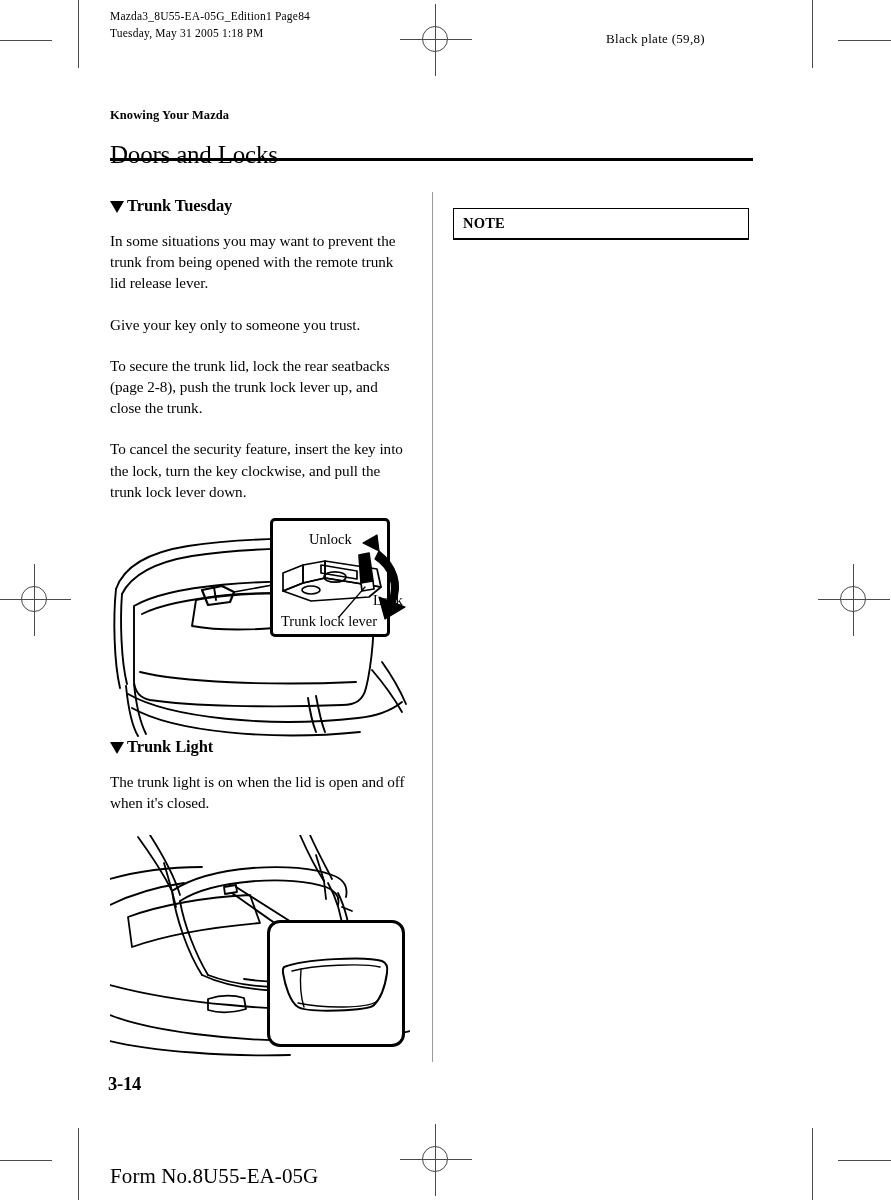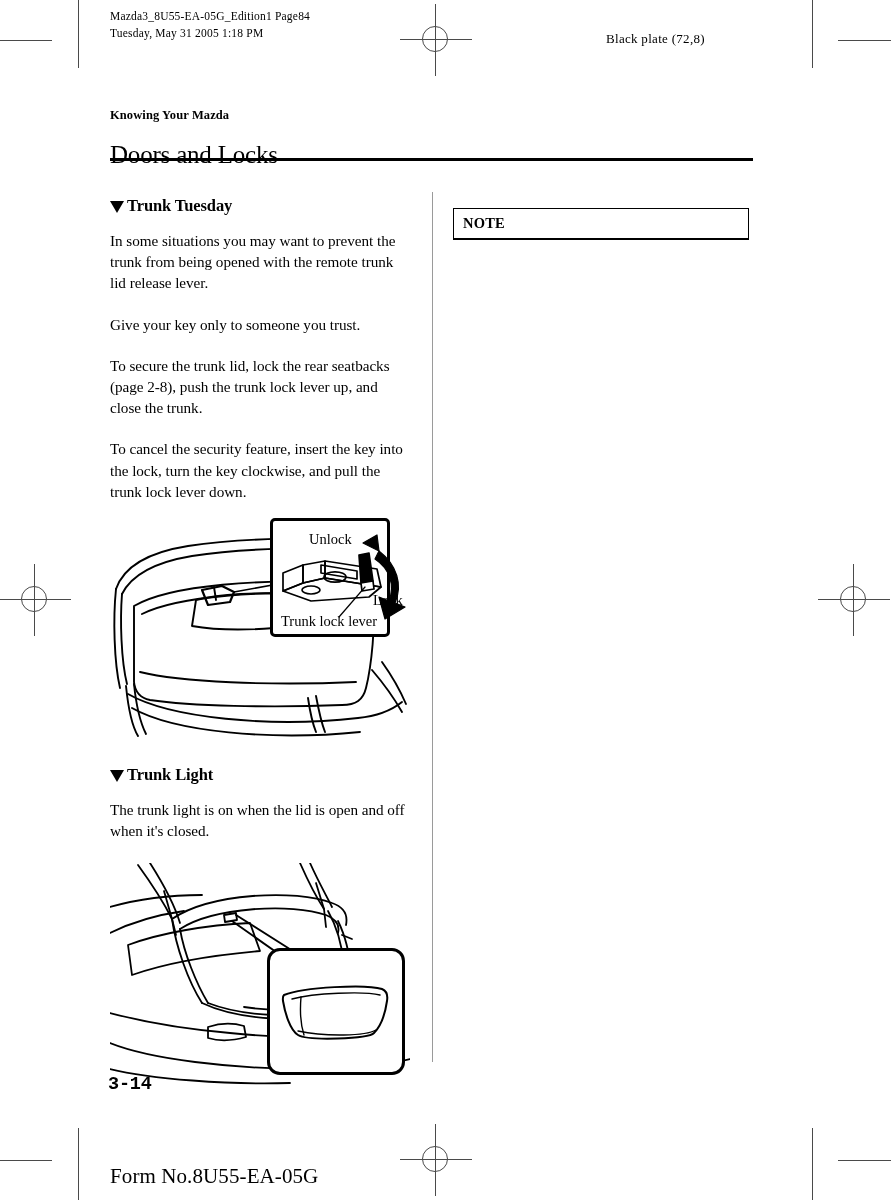--- a/index.html
+++ b/index.html
@@ -172,21 +172,20 @@
   .figure svg { display: block; }
 
   
   .folio {
     position: absolute;
     left: 108px;
     top: 1074px;
     font-size: 18.5px;
     font-weight: bold;
     letter-spacing: -0.2px;
-    font-family: Liberation Mono, monospace;
   }
   .formno {
     position: absolute;
     left: 110px;
     top: 1164px;
     font-size: 21px;
     letter-spacing: 0.1px;
   }
 </style>
 </head>
@@ -218,21 +217,21 @@
     <div class="circ"></div>
 </div>
 <div class="regmark" style="left:400px; top:1124px;">
   <div class="vl"></div>
     <div class="hl"></div>
     <div class="circ"></div>
 </div>
 
 <div class="runhead-left">Mazda3_8U55-EA-05G_Edition1 Page84
 Tuesday, May 31 2005 1:18 PM</div>
-<div class="runhead-right">Black plate (72,8)</div>
+<div class="runhead-right">Black plate (59,8)</div>
 
 <div class="chapter-kicker">Knowing Your Mazda</div>
 <h1 class="chapter-title">Doors and Locks</h1>
 <div class="chapter-rule"></div>
 
 <div class="col-divider"></div>
 
 <div class="col-left">
 
   <h2 class="sec-head">
@@ -306,21 +305,21 @@
           <path d="M106 30 C124 44 130 64 122 82 L132 86 L112 98 L106 76 L116 80 C122 64 117 48 102 38 Z" fill="#000" stroke="#000" stroke-width="1.2" stroke-linejoin="round"></path>
           <path d="M106 30 L90 22 L104 14 Z" fill="#000" stroke="#000" stroke-width="1.2" stroke-linejoin="round"></path>
         </g>
       </svg>
       <div style="position:absolute; left:36px; top:10px; font-size:14.5px;">Unlock</div>
       <div style="position:absolute; left:100px; top:71px; font-size:14.5px;">Lock</div>
       <div style="position:absolute; left:8px; top:92px; font-size:14.5px; white-space:nowrap;">Trunk lock lever</div>
     </div>
   </div>
 
-  <h2 class="sec-head" style="margin-top:28px;">
+  <h2 class="sec-head" style="">
     <span class="tri"></span>
     <span>Trunk Light</span>
   </h2>
 
   <p class="body tight">The trunk light is on when the lid is open and off when it's closed.</p>
 
   <div class="figure" style="margin-top:22px;">
     <svg width="300" height="225" viewBox="0 0 300 225" xmlns="http://www.w3.org/2000/svg">
       <g fill="none" stroke="#000" stroke-width="1.8" stroke-linecap="round" stroke-linejoin="round">
 

